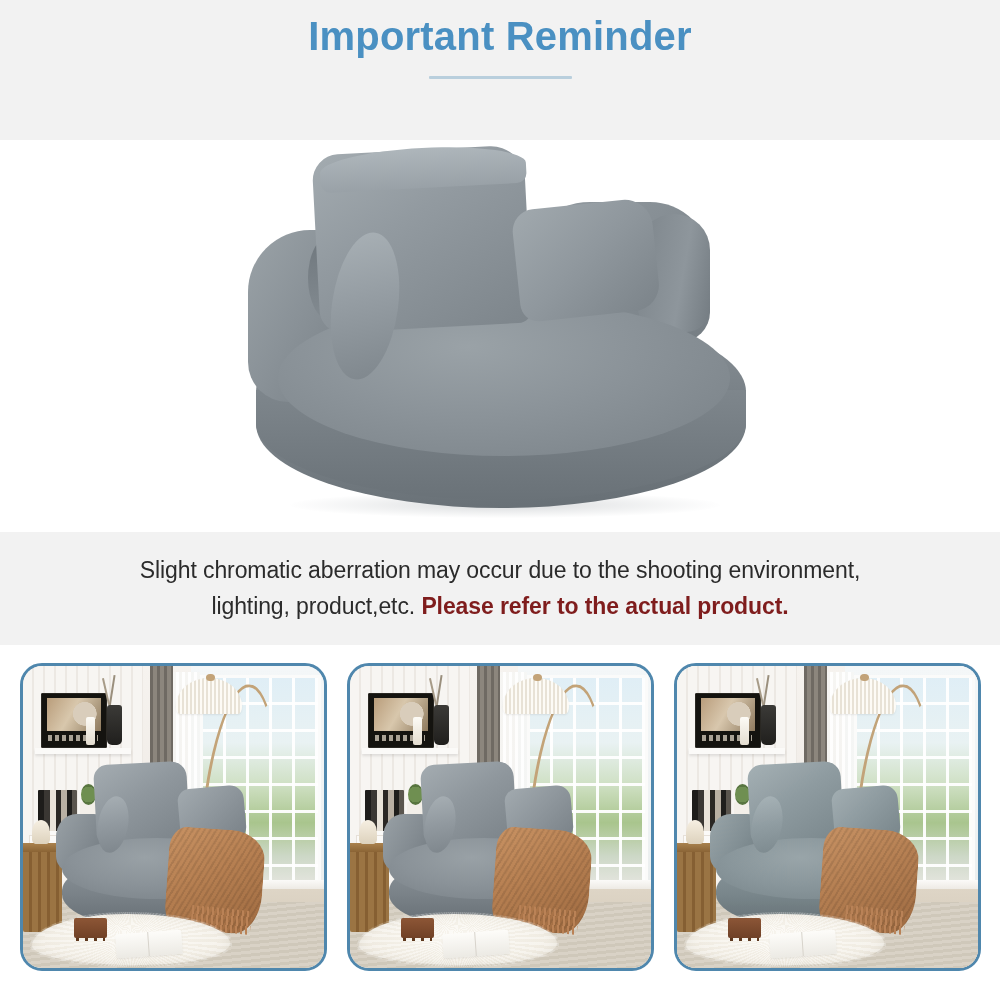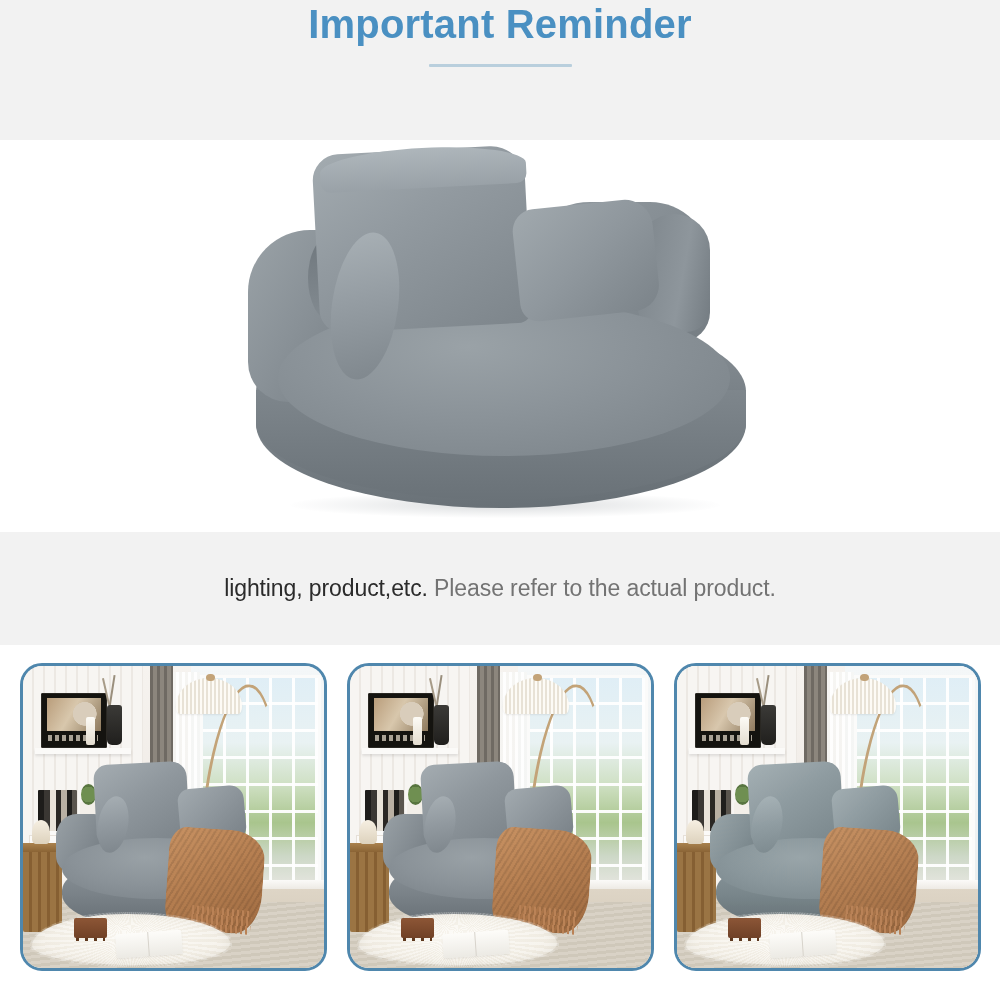--- a/index.html
+++ b/index.html
@@ -24,20 +24,21 @@
   .header-band {
     position: absolute;
     left: 0; top: 0;
     width: 1000px;
     height: 140px;
     background: #f2f2f2;
     display: flex;
     flex-direction: column;
     align-items: center;
     justify-content: flex-start;
+    padding-top: 12px;
   }
 
   .title {
     font-size: 40px;
     font-weight: bold;
     color: #4a90c2;
     letter-spacing: 0.2px;
     font-family: "Liberation Sans", sans-serif;
     line-height: 1.2;
     text-align: center;
@@ -233,22 +234,22 @@
   }
   .disclaimer-line {
     font-size: 23px;
     color: #2b2b2b;
     text-align: center;
     line-height: 1.55;
     letter-spacing: -0.1px;
     font-family: "Liberation Sans", sans-serif;
   }
   .disclaimer-accent {
-    color: #737373;
-    font-weight: normal;
+    color: #7f1d1d;
+    font-weight: bold;
   }
 
   
   .thumb-strip {
     position: absolute;
     left: 0; top: 645px;
     width: 1000px;
     height: 355px;
     background: #ffffff;
     display: flex;
@@ -700,20 +701,21 @@
       <div class="arm-left-inner boucle"></div>
 
       <div class="pillow-back boucle"></div>
       <div class="pillow-back-top boucle"></div>
       <div class="pillow-right boucle"></div>
       <div class="pillow-oval boucle"></div>
     </div>
   </div>
 
   <div class="disclaimer-band">
+    <div class="disclaimer-line">Slight chromatic aberration may occur due to the shooting environment,</div>
     <div class="disclaimer-line">
       <span>lighting, product,etc. </span><span class="disclaimer-accent">Please refer to the actual product.</span>
     </div>
   </div>
 
   <div class="thumb-strip">
 
     <div class="thumb tint-warm">
       <div class="scene">
         <div class="wall"></div>

